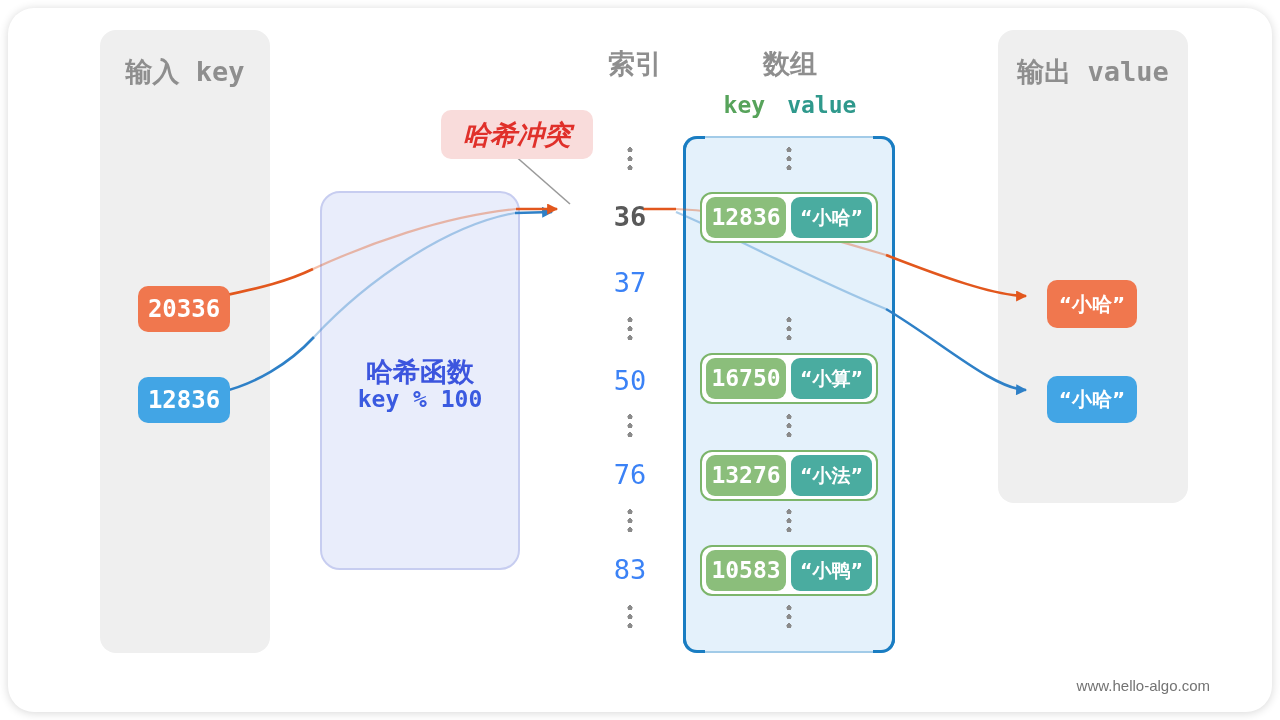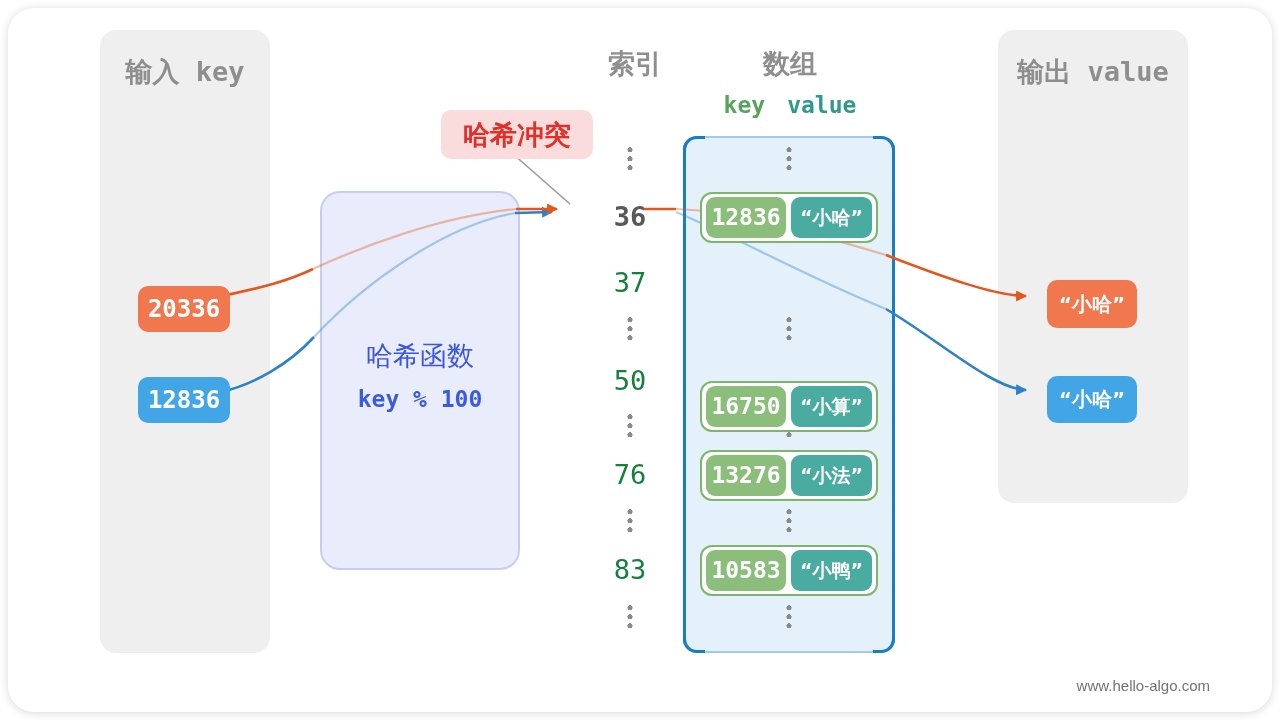--- a/index.html
+++ b/index.html
@@ -35,34 +35,34 @@
   .bg-orange { background:#f0774e; }
   .bg-blue   { background:#42a5e5; }
   .in-1  { left:130px;  top:278px; width:92px; height:46px; line-height:46px; }
   .in-2  { left:130px;  top:369px; width:92px; height:46px; line-height:46px; }
   .out-1 { left:1039px; top:272px; width:90px; height:48px; line-height:48px; }
   .out-2 { left:1039px; top:368px; width:90px; height:47px; line-height:47px; }
   
   .hash-box { position:absolute; left:312px; top:183px; width:200px; height:379px;
               background:#e9edfb; border:2px solid #c7cdf0; border-radius:20px;
               z-index:1; }
-  .hash-name { position:absolute; top:145px; width:100%; text-align:center;
-               font-size:27px; font-weight:400; color:#3c55de; }
+  .hash-name { position:absolute; top:161px; width:100%; text-align:center;
+               font-size:27px; font-weight:700; color:#3c55de; }
   .hash-formula { position:absolute; top:193px; width:100%; text-align:center;
                   font-family:"DejaVu Sans Mono","Liberation Mono",monospace;
                   font-size:23px; font-weight:600; color:#3a5ae0; }
   
   .collision { position:absolute; left:433px; top:102px; width:152px; height:49px;
                background:#f9dcdb; border-radius:10px; z-index:3;
                text-align:center; line-height:49px;
-               font-size:27px; font-weight:800; color:#e0302a; }
+               font-size:27px; font-weight:800; color:#e0302a;font-style:italic; }
   
   .idx { position:absolute; left:572px; width:100px; text-align:center; z-index:3;
          font-family:"DejaVu Sans Mono","Liberation Mono",monospace;
-         font-size:27px; color:#15803d; height:34px; line-height:34px; }
+         font-size:27px; color:#3b82f6; height:34px; line-height:34px; }
   .idx.current { font-weight:700; color:#595959; }
   
   .vdots { position:absolute; width:6px; height:25px; z-index:3;
            background:radial-gradient(circle at 3px 2.8px, #8a8a8a 2.4px, rgba(0,0,0,0) 2.7px);
            background-size:6px 9px; background-repeat:repeat-y; }
   
   .array-box { position:absolute; left:675px; top:128px; width:212px; height:517px;
                background:#e4f1fb; border-radius:14px; z-index:1;
                border:2px solid rgba(26,125,194,.32);
                border-left:3px solid #1a7dc2; border-right:3px solid #1a7dc2; }
@@ -74,21 +74,21 @@
   
   .entry { position:absolute; left:692px; width:178px; height:51px; z-index:3;
            background:#ffffff; border:2px solid #7cb56b; border-radius:12px;
            display:flex; justify-content:center; align-items:center; gap:5px; }
   .entry .cell { height:41px; line-height:41px; border-radius:9px; color:#fff;
                  text-align:center; }
   .entry .ck { width:80px; background:#8bbe7b;
                font-family:"DejaVu Sans Mono","Liberation Mono",monospace;
                font-size:23px; font-weight:700; }
   .entry .cv { width:81px; background:#4aaca0; font-size:19px; font-weight:700; }
-  .e1 { top:184px; } .e2 { top:249px; } .e3 { top:345px;margin-top:28px; } .e4 { top:442px; } .e5 { top:537px; }
+  .e1 { top:184px; } .e2 { top:249px; } .e3 { top:345px; } .e4 { top:442px; } .e5 { top:537px; }
   
   svg.links { position:absolute; left:0; top:0; z-index:2; pointer-events:none; }
   
   .watermark { position:absolute; right:62px; bottom:18px; z-index:3;
                font-family:Liberation Sans, sans-serif;
                font-size:15px; color:#737373; }
 </style>
 </head>
 <body>
 

